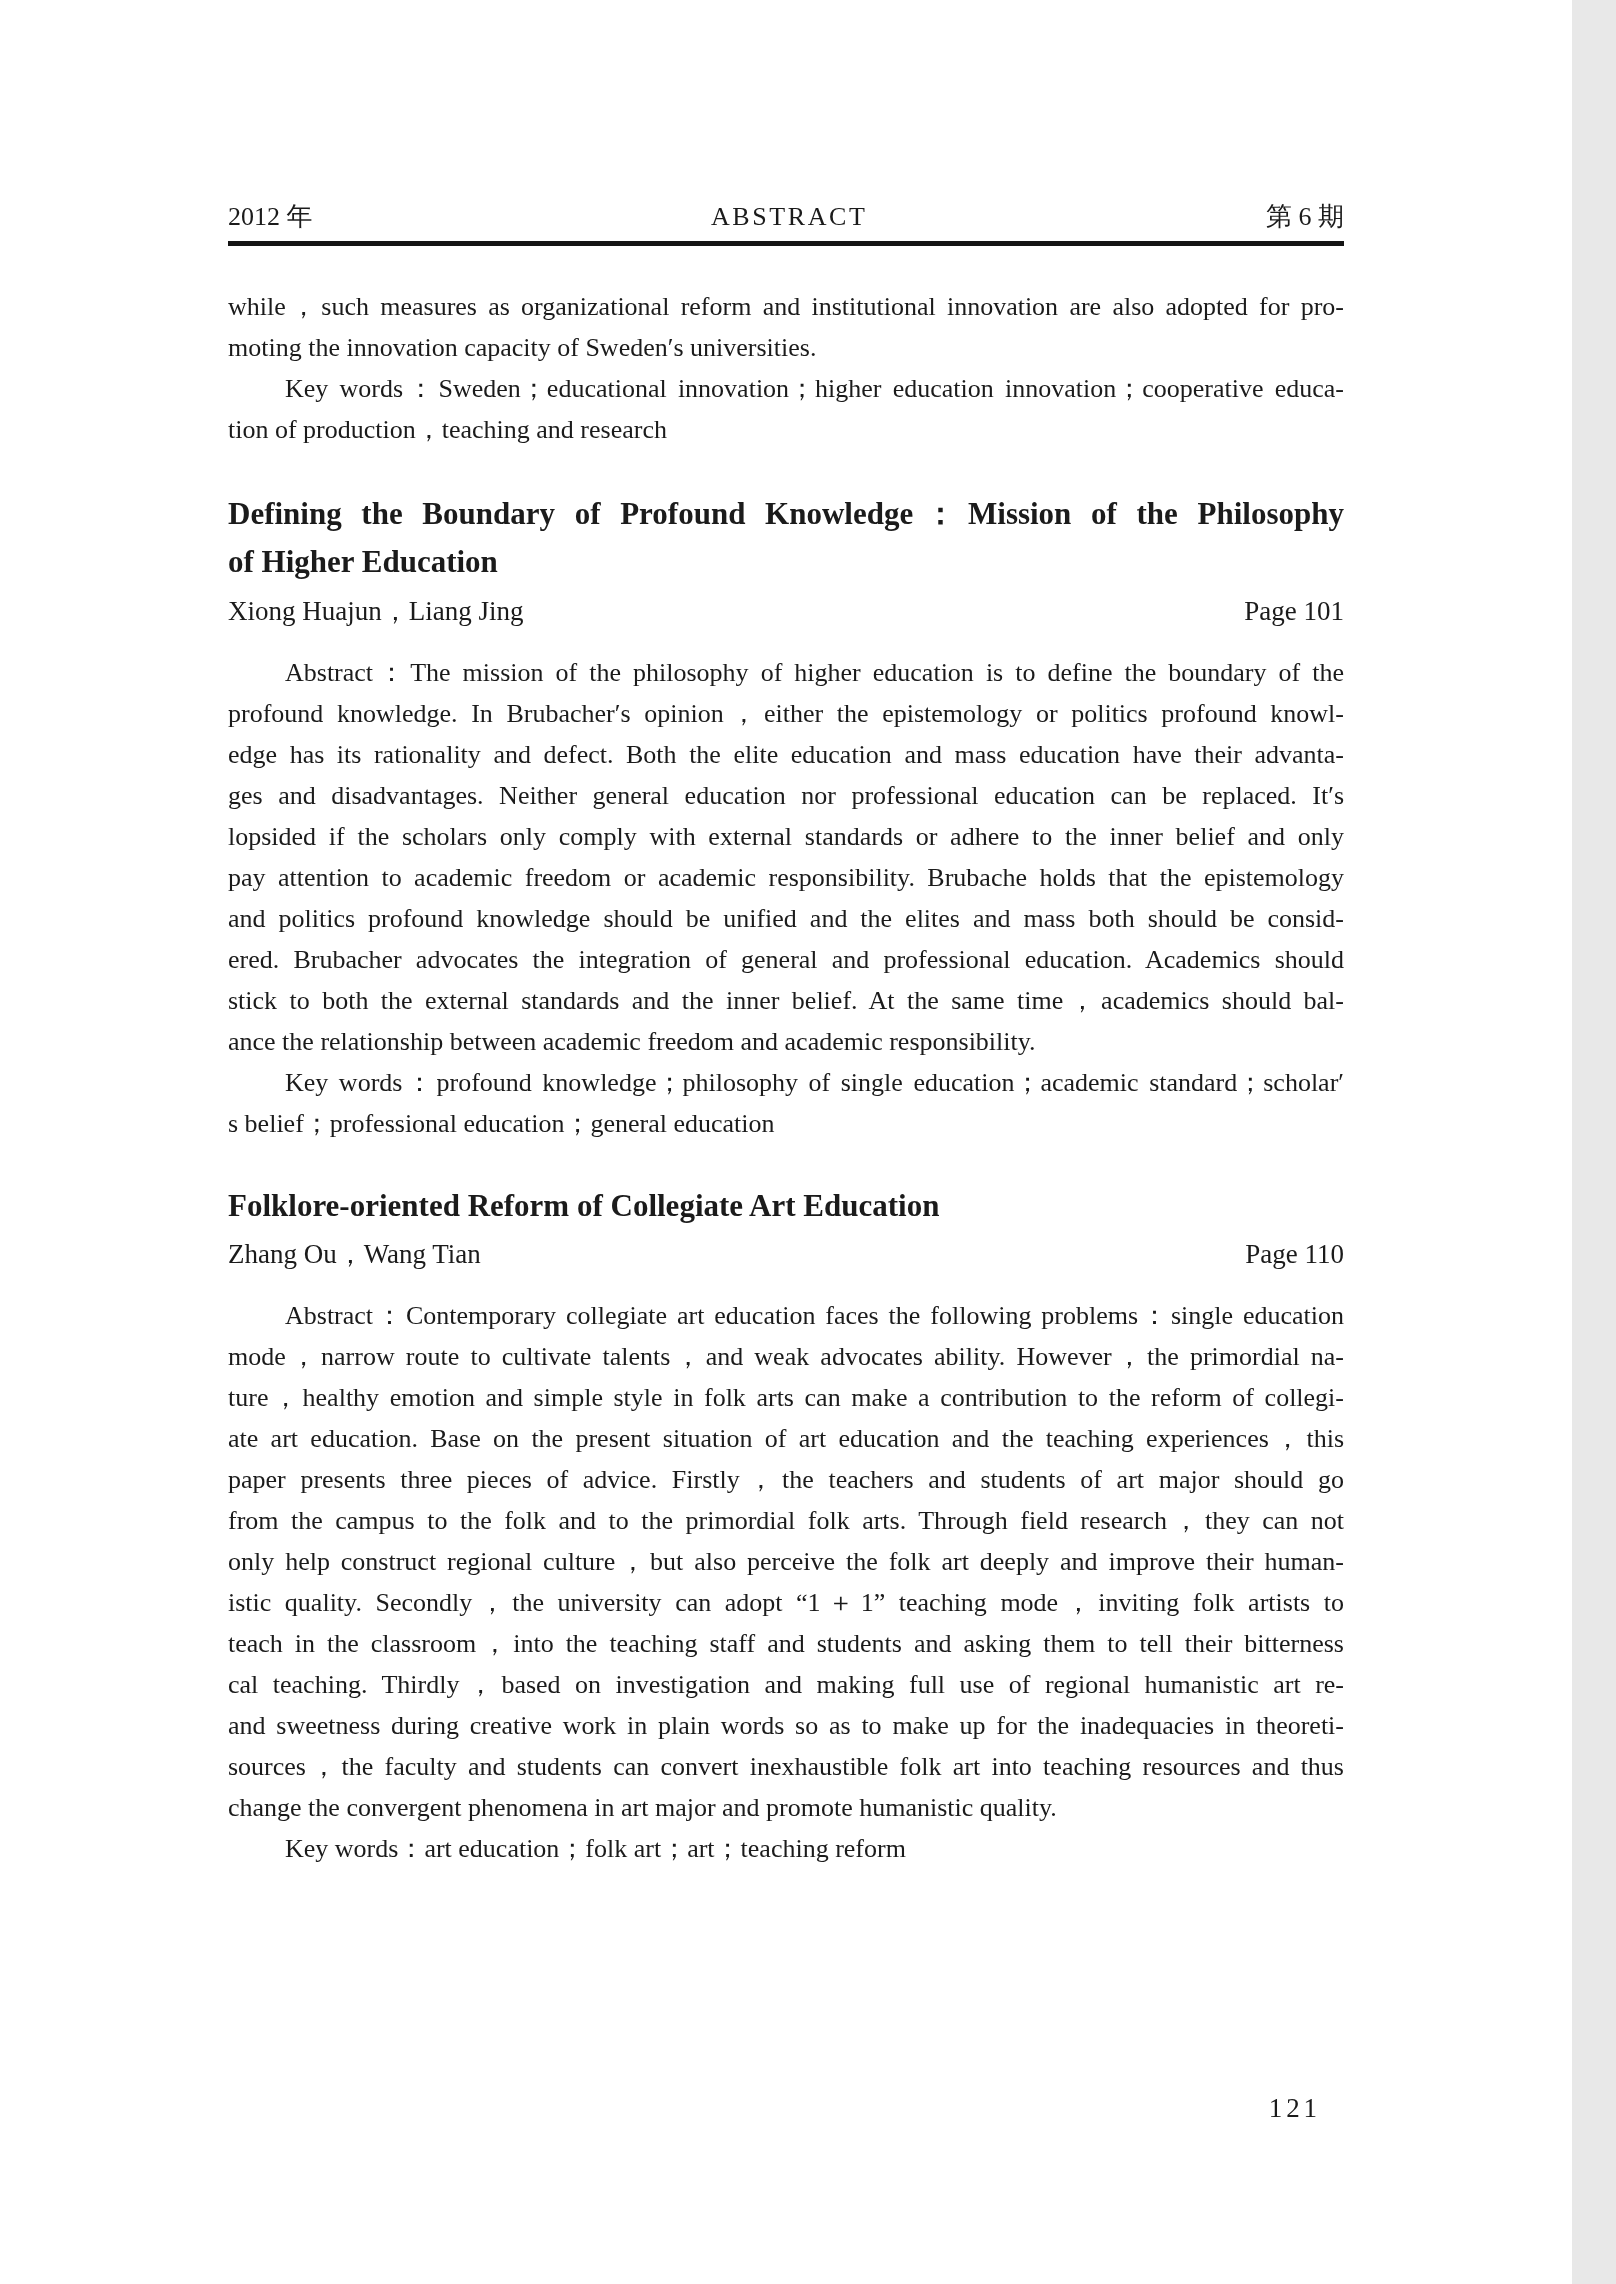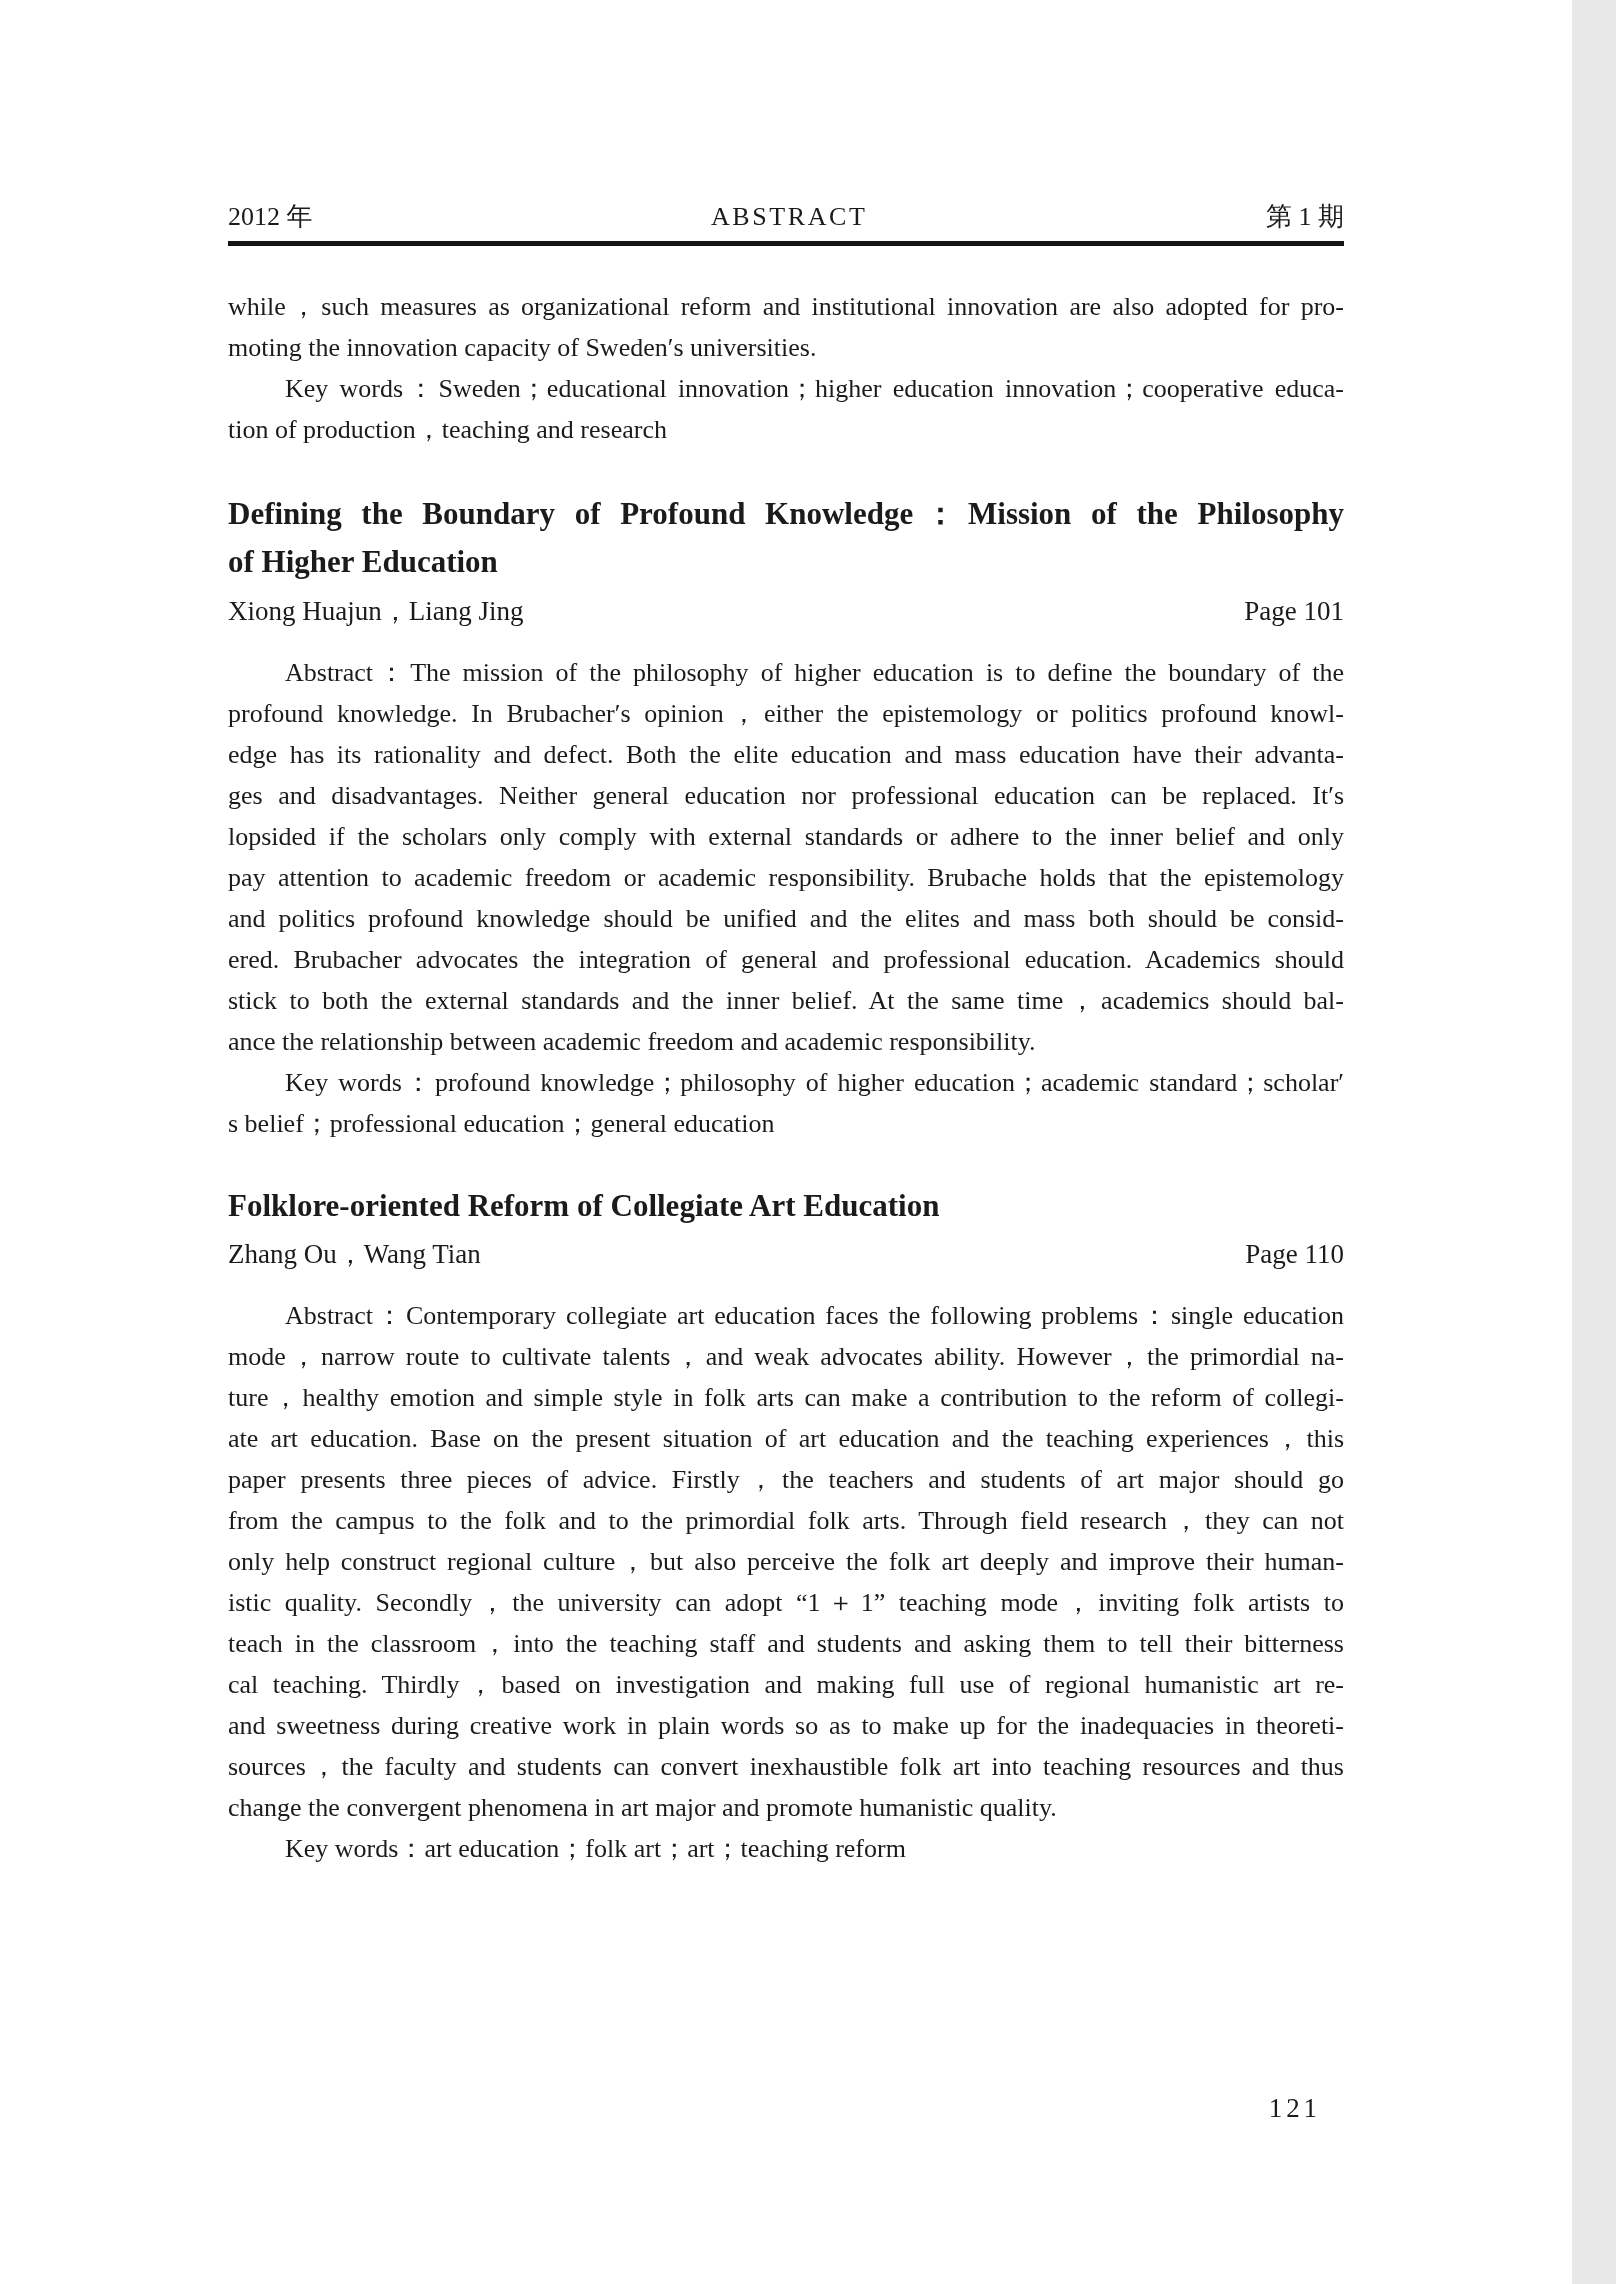--- a/index.html
+++ b/index.html
@@ -30,21 +30,21 @@
 </style>
 </head>
 <body>
 
 <div class="page">
   <div class="content">
 
     <div class="hdr">
       <span>2012 年</span>
       <span class="hdr-title">ABSTRACT</span>
-      <span>第 1 期</span>
+      <span>第 6 期</span>
     </div>
     <div class="rule"></div>
 
     <div class="bodytext intro-block">
       <div class="line">while，such measures as organizational reform and institutional innovation are also adopted for pro-</div>
       <div class="line last">moting the innovation capacity of Sweden′s universities.</div>
       <div class="line indent"><span class="b">Key words：</span><span>Sweden；educational innovation；higher education innovation；cooperative educa-</span></div>
       <div class="line last">tion of production，teaching and research</div>
     </div>
 
@@ -60,21 +60,21 @@
       <div class="line indent"><span class="b">Abstract：</span><span>The mission of the philosophy of higher education is to define the boundary of the</span></div>
       <div class="line">profound knowledge. In Brubacher′s opinion，either the epistemology or politics profound knowl-</div>
       <div class="line">edge has its rationality and defect. Both the elite education and mass education have their advanta-</div>
       <div class="line">ges and disadvantages. Neither general education nor professional education can be replaced. It′s</div>
       <div class="line">lopsided if the scholars only comply with external standards or adhere to the inner belief and only</div>
       <div class="line">pay attention to academic freedom or academic responsibility. Brubache holds that the epistemology</div>
       <div class="line">and politics profound knowledge should be unified and the elites and mass both should be consid-</div>
       <div class="line">ered. Brubacher advocates the integration of general and professional education. Academics should</div>
       <div class="line">stick to both the external standards and the inner belief. At the same time，academics should bal-</div>
       <div class="line last">ance the relationship between academic freedom and academic responsibility.</div>
-      <div class="line indent"><span class="b">Key words：</span><span>profound knowledge；philosophy of higher education；academic standard；scholar′</span></div>
+      <div class="line indent"><span class="b">Key words：</span><span>profound knowledge；philosophy of single education；academic standard；scholar′</span></div>
       <div class="line last">s belief；professional education；general education</div>
     </div>
 
     <div class="article-title t2">
       <div class="line last">Folklore-oriented Reform of Collegiate Art Education</div>
     </div>
     <div class="authors">
       <span>Zhang Ou，Wang Tian</span>
       <span>Page 110</span>
     </div>

